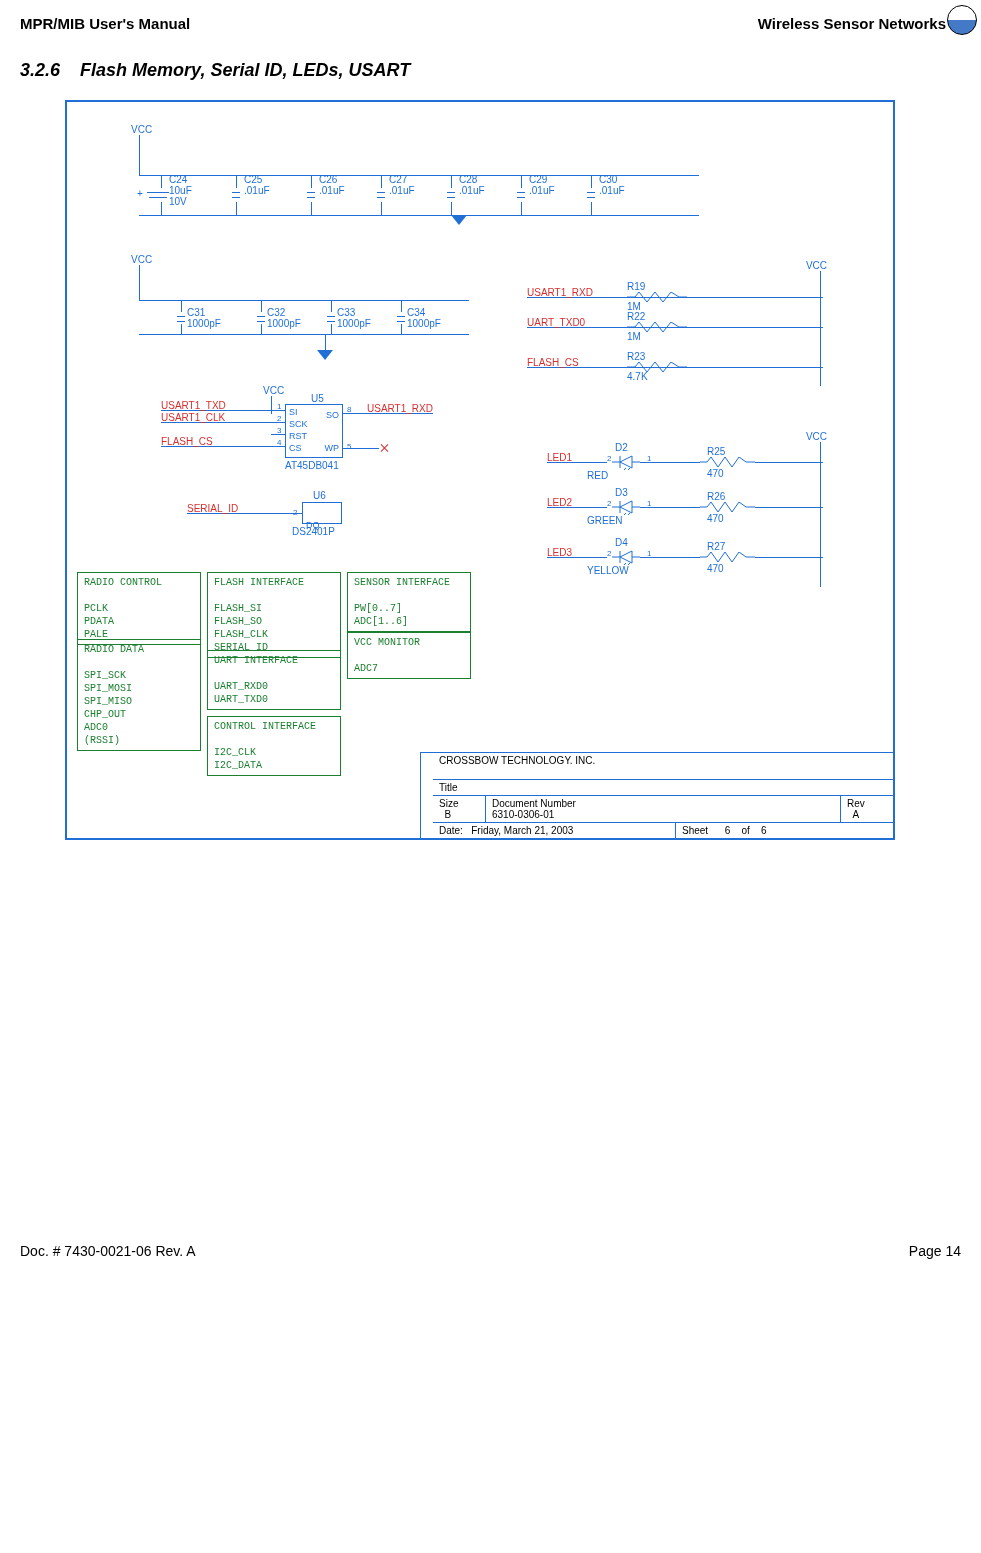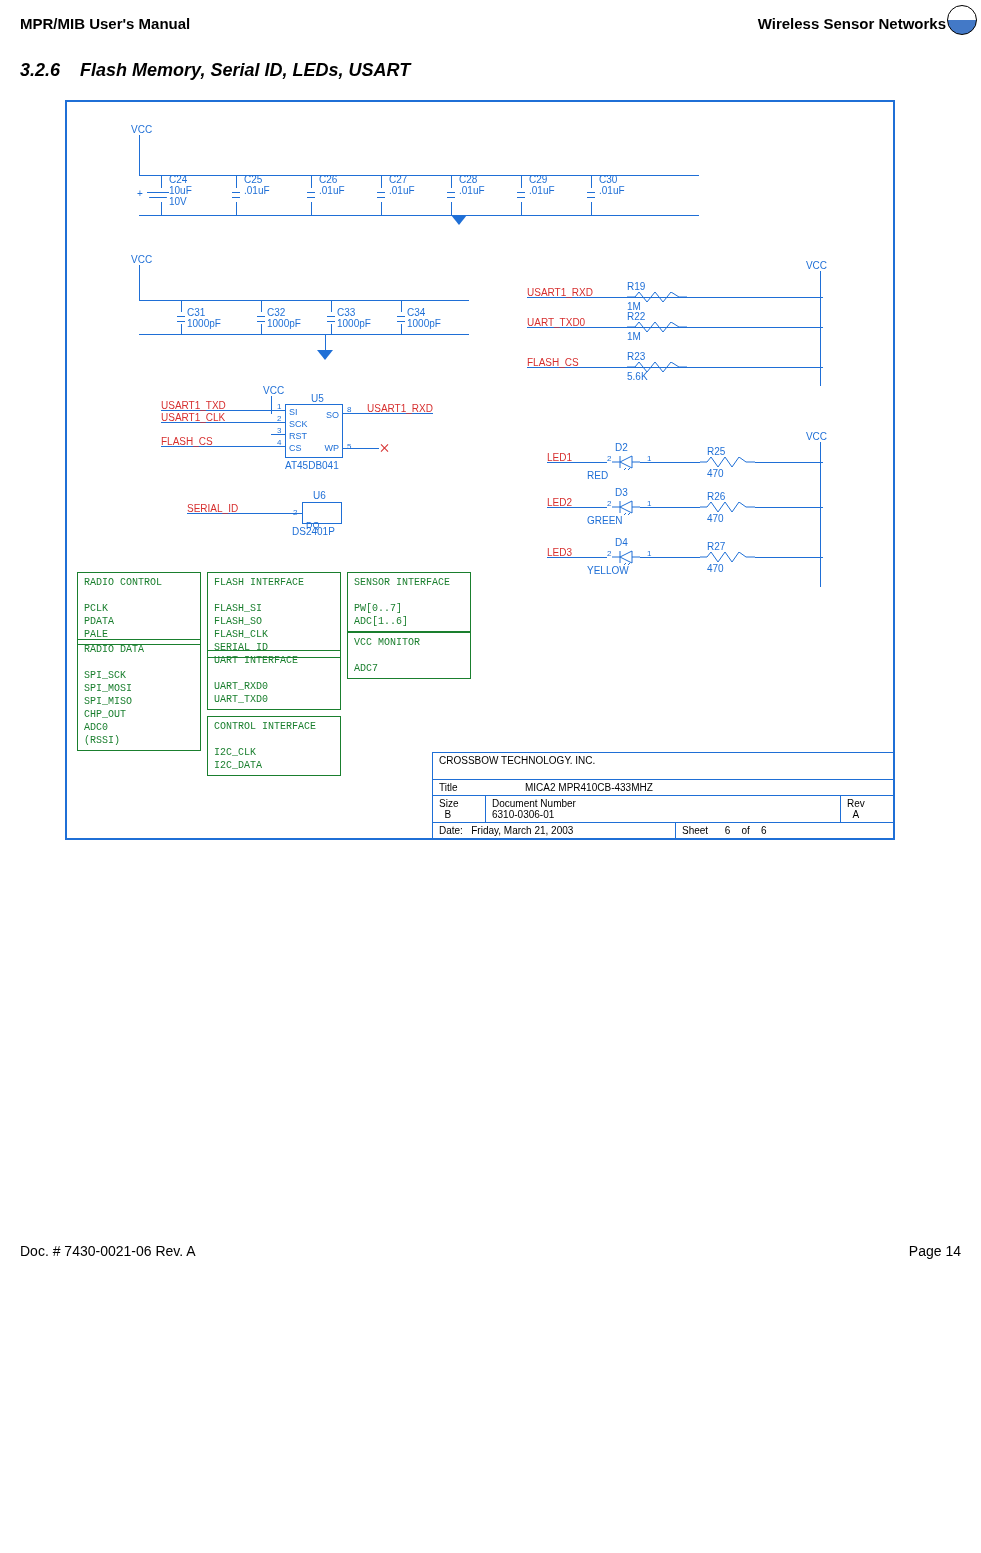--- a/index.html
+++ b/index.html
@@ -23,21 +23,21 @@
   .cap{position:absolute;width:8px;height:14px;}
   .cap:before,.cap:after{content:"";position:absolute;left:0;right:0;height:1px;background:#1f6fd6;}
   .cap:before{top:4px;} .cap:after{top:9px;}
   .polcap{position:absolute;width:22px;height:14px;}
   .polcap .p1{position:absolute;top:4px;left:0;right:0;height:1px;background:#1f6fd6;}
   .polcap .p2{position:absolute;top:9px;left:2px;right:2px;height:1px;border-top:1px solid #1f6fd6;border-radius:0 0 10px 10px/0 0 5px 5px;}
   .res{position:absolute;height:10px;}
   .res svg{width:100%;height:100%;display:block;}
   .led{position:absolute;width:28px;height:16px;}
   .led svg{width:100%;height:100%;}
-  .titleblk{position:absolute;right:0;bottom:0;width:460px;border:1px solid #1f6fd6;border-right:0;border-bottom:0;font-size:10px;}
+  .titleblk{position:absolute;right:0;bottom:0;width:460px;border:1px solid #1f6fd6;border-right:0;border-bottom:0;font-size:10px;padding-left:12px;}
   .titleblk .row{border-top:1px solid #1f6fd6;display:flex;}
   .titleblk .cell{padding:2px 6px;}
   .titleblk .vsep{border-left:1px solid #1f6fd6;}
   .infobox{position:absolute;border:1px solid #1a7f2e;padding:3px 6px;}
   .chiplbl{font-size:9px;color:#1f6fd6;}
   .nc{position:absolute;width:10px;height:10px;}
   .nc:before,.nc:after{content:"";position:absolute;inset:0;background:#d62f2f;width:1px;left:50%;transform-origin:center;}
   .nc:before{transform:rotate(45deg);} .nc:after{transform:rotate(-45deg);}
 </style>
 </head>
@@ -188,21 +188,21 @@
         <div class="abs captxt" style="left:560px;top:229px;">1M</div>
         <div class="wire wh" style="left:670px;top:225px;width:86px;"></div>
         <div class="abs red" style="left:460px;top:215px;font-size:10px;">UART_TXD0</div>
         <div class="wire wh" style="left:460px;top:265px;width:210px;"></div>
         <div class="res" style="left:560px;top:260px;width:60px;">
           <svg viewBox="0 0 60 10">
             <polyline points="0,5 8,5 12,0 20,10 28,0 36,10 44,0 52,5 60,5" fill="none" stroke="#1f6fd6" stroke-width="1"></polyline>
           </svg>
         </div>
         <div class="abs captxt" style="left:560px;top:249px;">R23</div>
-        <div class="abs captxt" style="left:560px;top:269px;">5.6K</div>
+        <div class="abs captxt" style="left:560px;top:269px;">4.7K</div>
         <div class="wire wh" style="left:670px;top:265px;width:86px;"></div>
         <div class="abs red" style="left:460px;top:255px;font-size:10px;">FLASH_CS</div>
       </div>
 
     <div class="abs captxt" style="right:66px;top:329px;">VCC</div>
     <div class="wire wv" style="right:72px;top:340px;height:145px;"></div>
     <div id="ledrows">
         <div class="wire wh" style="left:480px;top:360px;width:60px;"></div>
         <div class="abs red" style="left:480px;top:350px;font-size:10px;">LED1</div>
         <div class="pinnum abs" style="left:540px;top:352px;">2</div>
@@ -312,21 +312,20 @@
 <span>ADC[1..6]</span></div>
 
     <div class="infobox mono" style="left:280px;top:530px;width:110px;"><span>VCC MONITOR</span>
 
 <span>ADC7</span></div>
 
     <div class="titleblk">
       <div class="cell" style="height:22px;">CROSSBOW TECHNOLOGY. INC.</div>
       <div class="row">
         <div class="cell" style="width:40px;">Title</div>
-        <div class="cell" style="flex:1;text-align:left;padding-left:40px;">MICA2 MPR410CB-433MHZ</div>
       </div>
       <div class="row">
         <div class="cell" style="width:40px;"><span>Size</span><br>&nbsp;&nbsp;<span>B</span></div>
         <div class="cell vsep" style="flex:1;"><span>Document Number</span><br><span>6310-0306-01</span></div>
         <div class="cell vsep" style="width:40px;"><span>Rev</span><br>&nbsp;&nbsp;<span>A</span></div>
       </div>
       <div class="row">
         <div class="cell" style="width:230px;"><span>Date:</span>&nbsp;&nbsp;&nbsp;<span>Friday, March 21, 2003</span></div>
         <div class="cell vsep" style="flex:1;"><span>Sheet</span>&nbsp;&nbsp;&nbsp;&nbsp;&nbsp;&nbsp;<span>6</span>&nbsp;&nbsp;&nbsp;&nbsp;<span>of</span>&nbsp;&nbsp;&nbsp;&nbsp;<span>6</span></div>
       </div>

